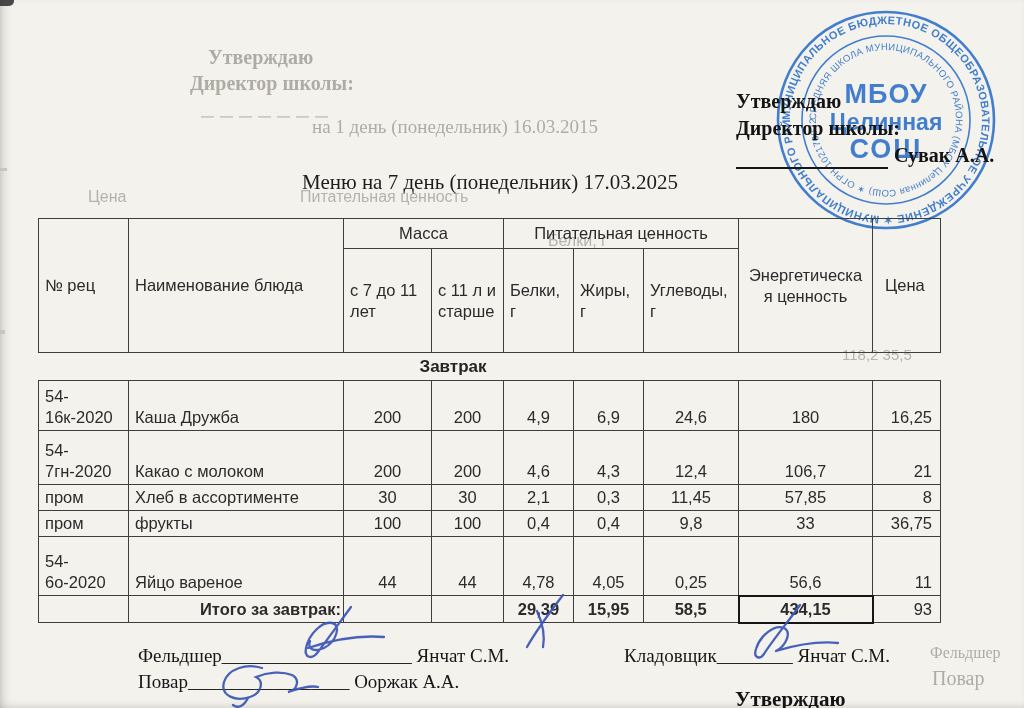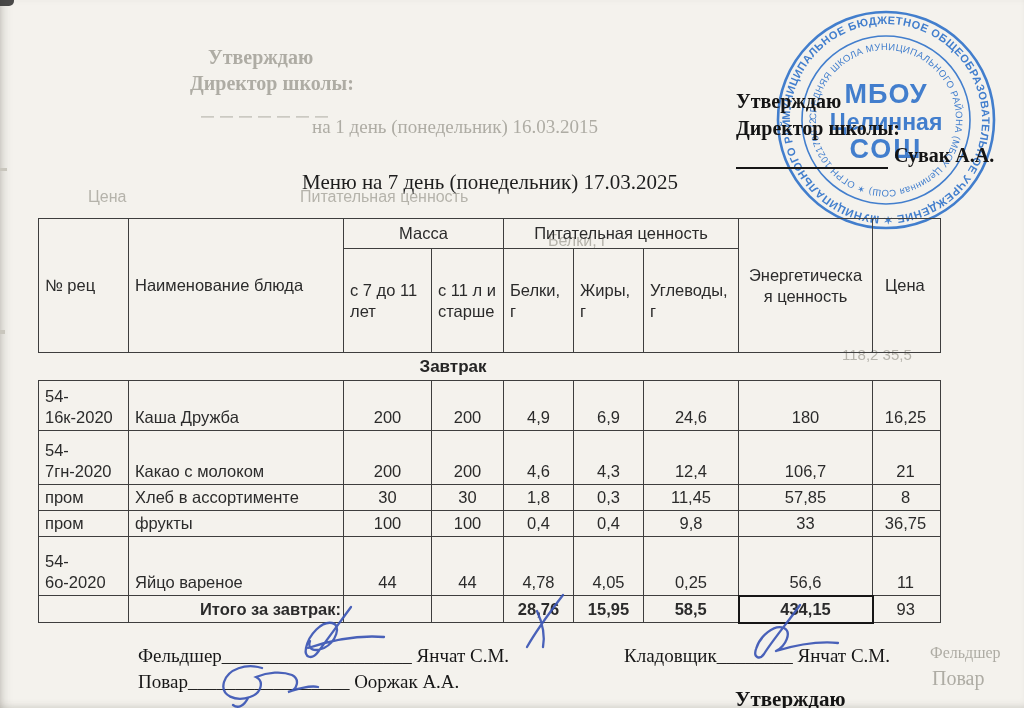--- a/index.html
+++ b/index.html
@@ -25,21 +25,21 @@
   .menu-head{left:38px;top:218px;width:902px;}
   .menu-head th{text-align:left;vertical-align:middle;line-height:21px;}
   .menu-head .top{height:30px;}
   .menu-head .sub{height:104px;}
   .ctr{text-align:center !important;}
   .section{position:absolute;left:38px;top:357px;width:830px;text-align:center;
            font-family:"Liberation Sans",sans-serif;font-weight:bold;font-size:17px;color:#262626;z-index:3;}
   .menu-body{left:38px;top:380px;width:902px;}
   .menu-body td{vertical-align:bottom;padding-bottom:2px;line-height:21px;}
   .h50{height:50px;} .h54{height:54px;} .h25{height:26px;margin-top:39px;} .h51{height:59px;} .h27{height:27px;vertical-align:middle !important;}
-  .c{text-align:center;} .r{text-align:center;padding-right:8px;} .b{font-weight:bold;}
+  .c{text-align:center;} .r{text-align:right;padding-right:8px;} .b{font-weight:bold;}
   .lbl{text-align:right;font-weight:bold;padding-right:2px;padding-left:33px;}
   .boxed{border:2.5px solid #161616;}
   
   .sigline{position:absolute;font-size:19px;color:#171717;white-space:nowrap;z-index:4;}
   .footer-approve{position:absolute;left:735px;top:687px;font-size:21px;font-weight:bold;color:#141414;z-index:4;}
   .ink{position:absolute;left:0;top:0;z-index:6;pointer-events:none;}
   .ink path{fill:none;stroke:#3a55b4;stroke-width:2.3;stroke-linecap:round;opacity:.92;}
   .corner-mark{position:absolute;left:0;top:0;width:14px;height:6px;background:#2b2b2b;opacity:.85;border-bottom-right-radius:5px;z-index:7;}
   .edge-smudge{position:absolute;background:#c9c6bd;z-index:1;}
 </style>
@@ -151,21 +151,21 @@
       <td class="c">4,3</td>
       <td class="c">12,4</td>
       <td class="c">106,7</td>
       <td class="r">21</td>
     </tr>
     <tr class="h25">
       <td>пром</td>
       <td>Хлеб в ассортименте</td>
       <td class="c">30</td>
       <td class="c">30</td>
-      <td class="c">1,8</td>
+      <td class="c">2,1</td>
       <td class="c">0,3</td>
       <td class="c">11,45</td>
       <td class="c">57,85</td>
       <td class="r">8</td>
     </tr>
     <tr class="h25">
       <td>пром</td>
       <td>фрукты</td>
       <td class="c">100</td>
       <td class="c">100</td>
@@ -184,21 +184,21 @@
       <td class="c">4,05</td>
       <td class="c">0,25</td>
       <td class="c">56,6</td>
       <td class="r">11</td>
     </tr>
     <tr class="h27">
       <td></td>
       <td class="lbl">Итого за завтрак:</td>
       <td></td>
       <td></td>
-      <td class="c b">28,76</td>
+      <td class="c b">29,39</td>
       <td class="c b">15,95</td>
       <td class="c b">58,5</td>
       <td class="c b boxed">434,15</td>
       <td class="r">93</td>
     </tr>
   </tbody>
     </table>
 
   <div class="sigline" style="left:138px;top:645px;">Фельдшер____________________ Янчат С.М.</div>
   <div class="sigline" style="left:138px;top:671px;">Повар_________________ Ооржак А.А.</div>

